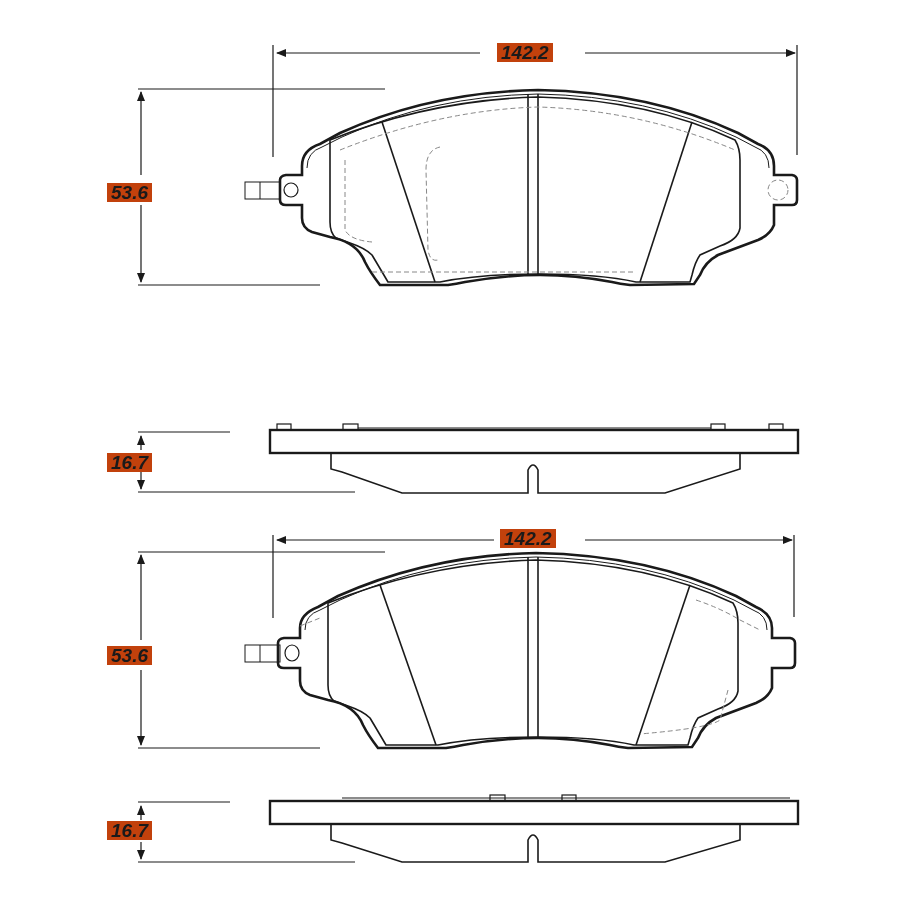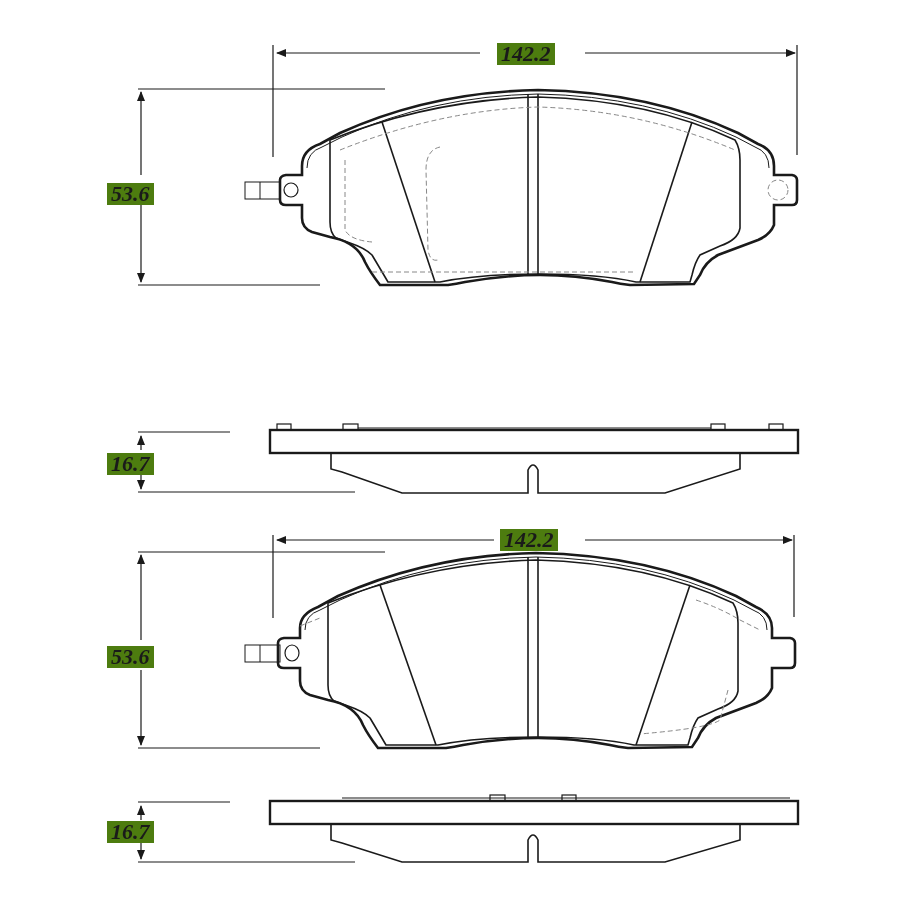--- a/index.html
+++ b/index.html
@@ -1,18 +1,18 @@
 <!DOCTYPE html>
 <html><head>
 <meta charset="utf-8">
 <style>
   html, body { margin:0; padding:0; background:#ffffff; }
   body { width:910px; height:910px; position:relative; overflow:hidden; font-family:"DejaVu Sans", sans-serif; }
   svg { position:absolute; left:0; top:0; }
-  .dim-label { position:absolute; font-family:Liberation Serif, serif; font-weight:bold; font-style:italic; font-size:22px; color:#1a1a1a; background:#4d7c0f; line-height:1; padding:0 4px; }
+  .dim-label { position:absolute; font-family:Liberation Sans, sans-serif; font-weight:bold; font-style:italic; font-size:19px; color:#1a1a1a; background:#c2410c; line-height:1; padding:0 4px; }
 </style>
 </head>
 <body>
 
 <svg width="910" height="910" viewBox="0 0 910 910">
   <defs>
     <marker id="arr" markerWidth="10" markerHeight="8" refX="9" refY="4" orient="auto" markerUnits="userSpaceOnUse">
       <path d="M0,0 L10,4 L0,8 Z" fill="#1a1a1a"></path>
     </marker>
     <marker id="arrs" markerWidth="10" markerHeight="8" refX="1" refY="4" orient="auto" markerUnits="userSpaceOnUse">

